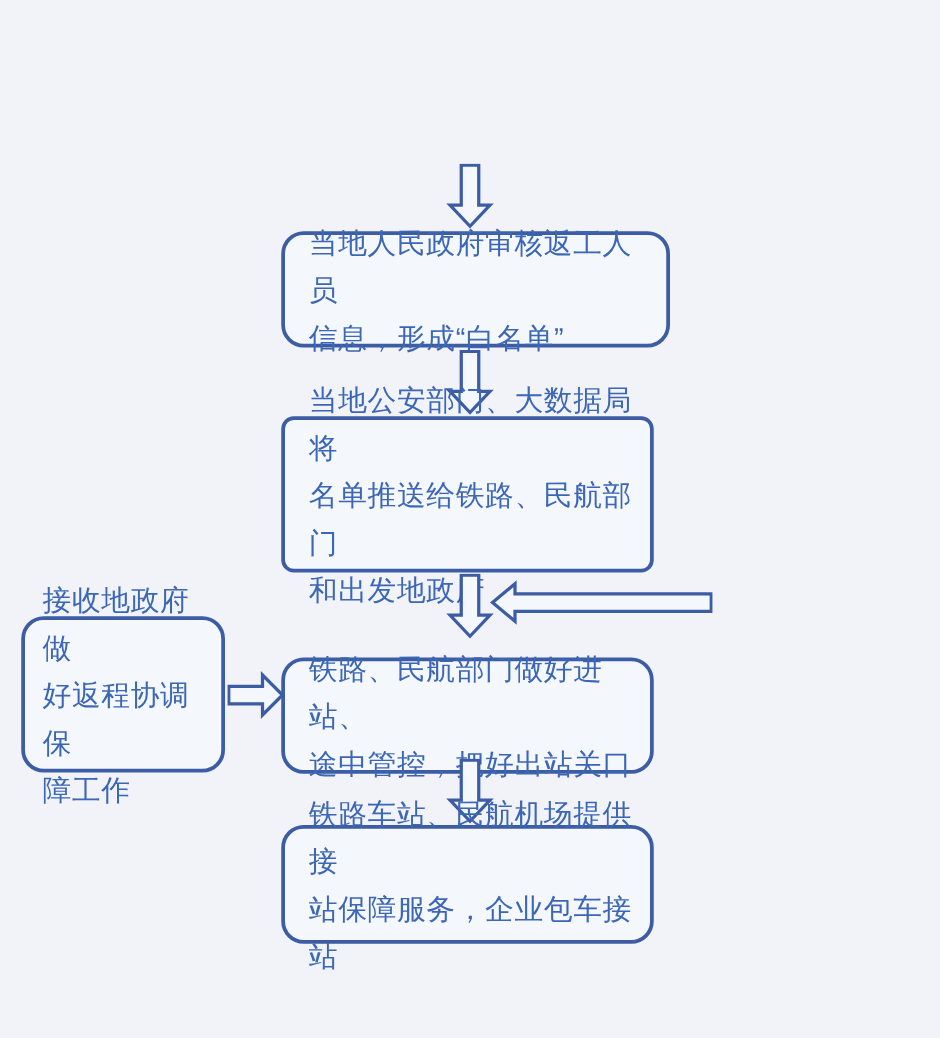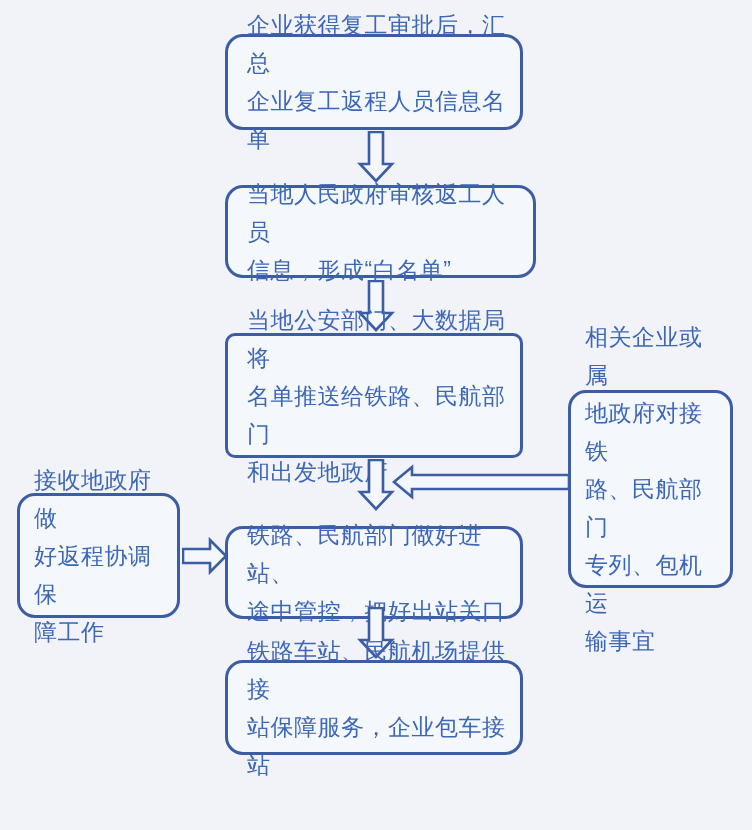--- a/index.html
+++ b/index.html
@@ -44,24 +44,20 @@
     stroke:var(--border);
     stroke-width:2.6;
     stroke-linejoin:miter;
   }
 </style>
 </head>
 <body>
 
 <div class="canvas">
 
-  <div class="flow-box main-box" style="left:225px;top:34px;width:298px;height:96px;">
-    <span class="txt">企业获得复工审批后，汇总
-企业复工返程人员信息名单</span>
-  </div>
 
   <svg class="arrow" style="left:356px;top:131px;" width="40" height="52" viewBox="0 0 40 52">
     <polygon points="13,1 27,1 27,33 36,33 20,50 4,33 13,33"></polygon>
   </svg>
 
   <div class="flow-box main-box" style="left:225px;top:185px;width:311px;height:93px;">
     <span class="txt">当地人民政府审核返工人员
 信息，形成“白名单”</span>
   </div>
 
@@ -100,21 +96,14 @@
   <div class="flow-box side-box" style="left:17px;top:493px;width:163px;height:125px;">
     <span class="txt">接收地政府做
 好返程协调保
 障工作</span>
   </div>
 
   <svg class="arrow" style="left:182px;top:536px;" width="46" height="40" viewBox="0 0 46 40">
     <polygon points="1,13 28,13 28,4 44,20 28,36 28,27 1,27"></polygon>
   </svg>
 
-  <div class="flow-box side-box" style="left:568px;top:390px;width:165px;height:198px;">
-    <span class="txt">相关企业或属
-地政府对接铁
-路、民航部门
-专列、包机运
-输事宜</span>
-  </div>
 
 </div>
 
 </body></html>

